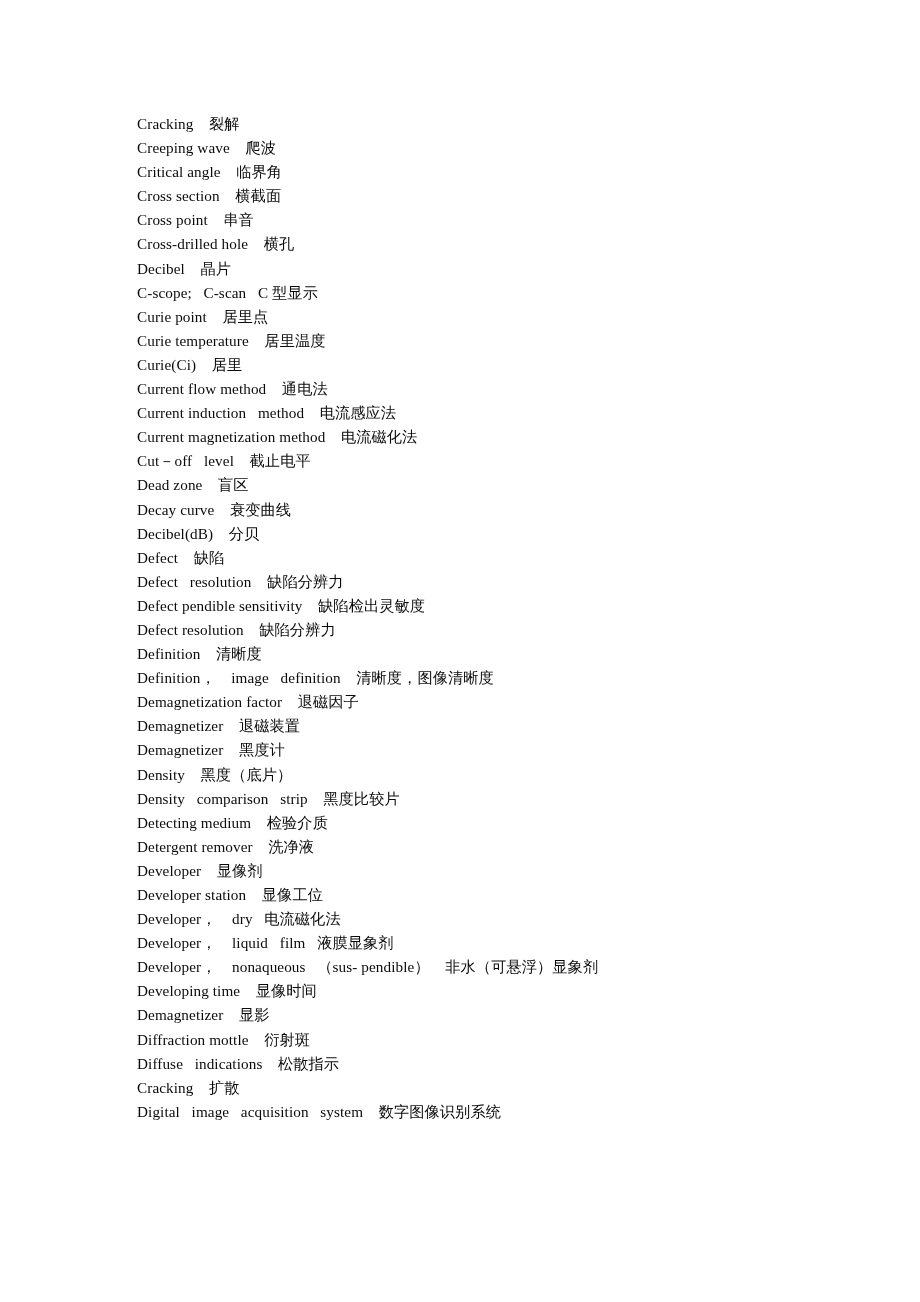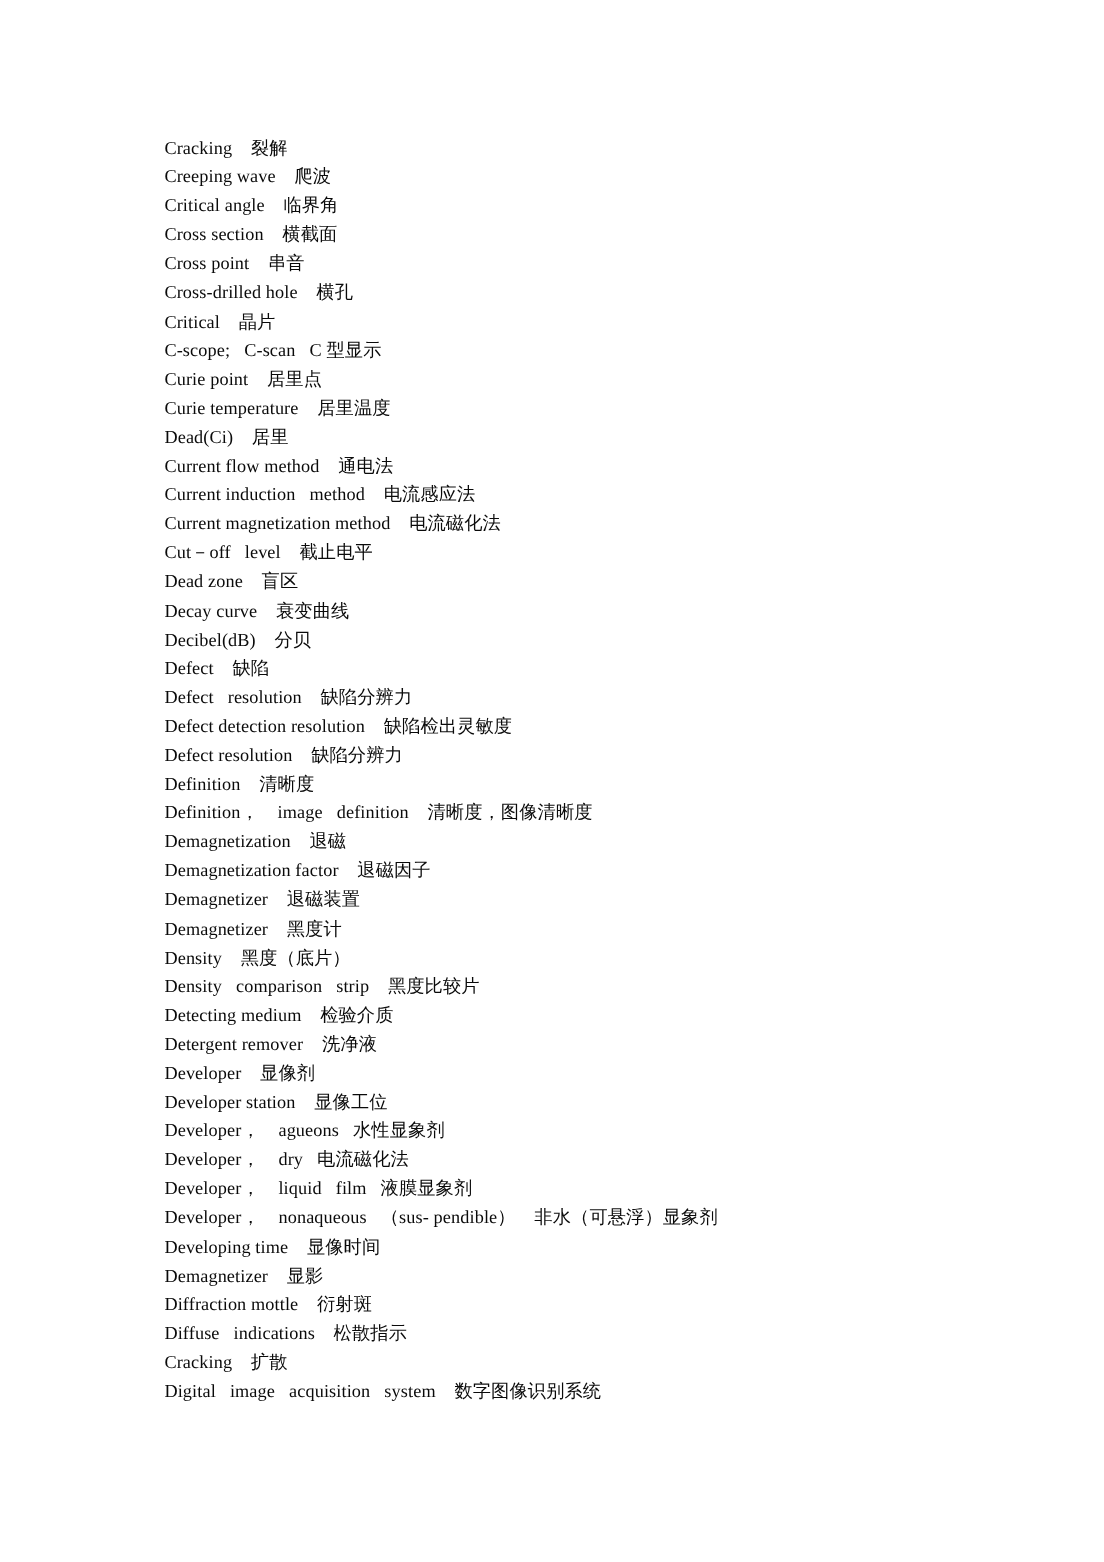--- a/index.html
+++ b/index.html
@@ -41,49 +41,47 @@
 <body>
 
 <div class="page">
   <div class="glossary" id="glossary-list">
       <div class="entry">Cracking    裂解</div>
       <div class="entry">Creeping wave    爬波</div>
       <div class="entry">Critical angle    临界角</div>
       <div class="entry">Cross section    横截面</div>
       <div class="entry">Cross point    串音</div>
       <div class="entry">Cross-drilled hole    横孔</div>
-      <div class="entry">Critical    晶片</div>
+      <div class="entry">Decibel    晶片</div>
       <div class="entry">C-scope;   C-scan   C 型显示</div>
       <div class="entry">Curie point    居里点</div>
       <div class="entry">Curie temperature    居里温度</div>
-      <div class="entry">Dead(Ci)    居里</div>
+      <div class="entry">Curie(Ci)    居里</div>
       <div class="entry">Current flow method    通电法</div>
       <div class="entry">Current induction   method    电流感应法</div>
       <div class="entry">Current magnetization method    电流磁化法</div>
       <div class="entry">Cut－off   level    截止电平</div>
       <div class="entry">Dead zone    盲区</div>
       <div class="entry">Decay curve    衰变曲线</div>
       <div class="entry">Decibel(dB)    分贝</div>
       <div class="entry">Defect    缺陷</div>
       <div class="entry">Defect   resolution    缺陷分辨力</div>
-      <div class="entry">Defect detection resolution    缺陷检出灵敏度</div>
+      <div class="entry">Defect pendible sensitivity    缺陷检出灵敏度</div>
       <div class="entry">Defect resolution    缺陷分辨力</div>
       <div class="entry">Definition    清晰度</div>
       <div class="entry">Definition，    image   definition    清晰度，图像清晰度</div>
-      <div class="entry">Demagnetization    退磁</div>
       <div class="entry">Demagnetization factor    退磁因子</div>
       <div class="entry">Demagnetizer    退磁装置</div>
       <div class="entry">Demagnetizer    黑度计</div>
       <div class="entry">Density    黑度（底片）</div>
       <div class="entry">Density   comparison   strip    黑度比较片</div>
       <div class="entry">Detecting medium    检验介质</div>
       <div class="entry">Detergent remover    洗净液</div>
       <div class="entry">Developer    显像剂</div>
       <div class="entry">Developer station    显像工位</div>
-      <div class="entry">Developer，    agueons   水性显象剂</div>
       <div class="entry">Developer，    dry   电流磁化法</div>
       <div class="entry">Developer，    liquid   film   液膜显象剂</div>
       <div class="entry">Developer，    nonaqueous   （sus- pendible）    非水（可悬浮）显象剂</div>
       <div class="entry">Developing time    显像时间</div>
       <div class="entry">Demagnetizer    显影</div>
       <div class="entry">Diffraction mottle    衍射斑</div>
       <div class="entry">Diffuse   indications    松散指示</div>
       <div class="entry">Cracking    扩散</div>
       <div class="entry">Digital   image   acquisition   system    数字图像识别系统</div>
     </div>

